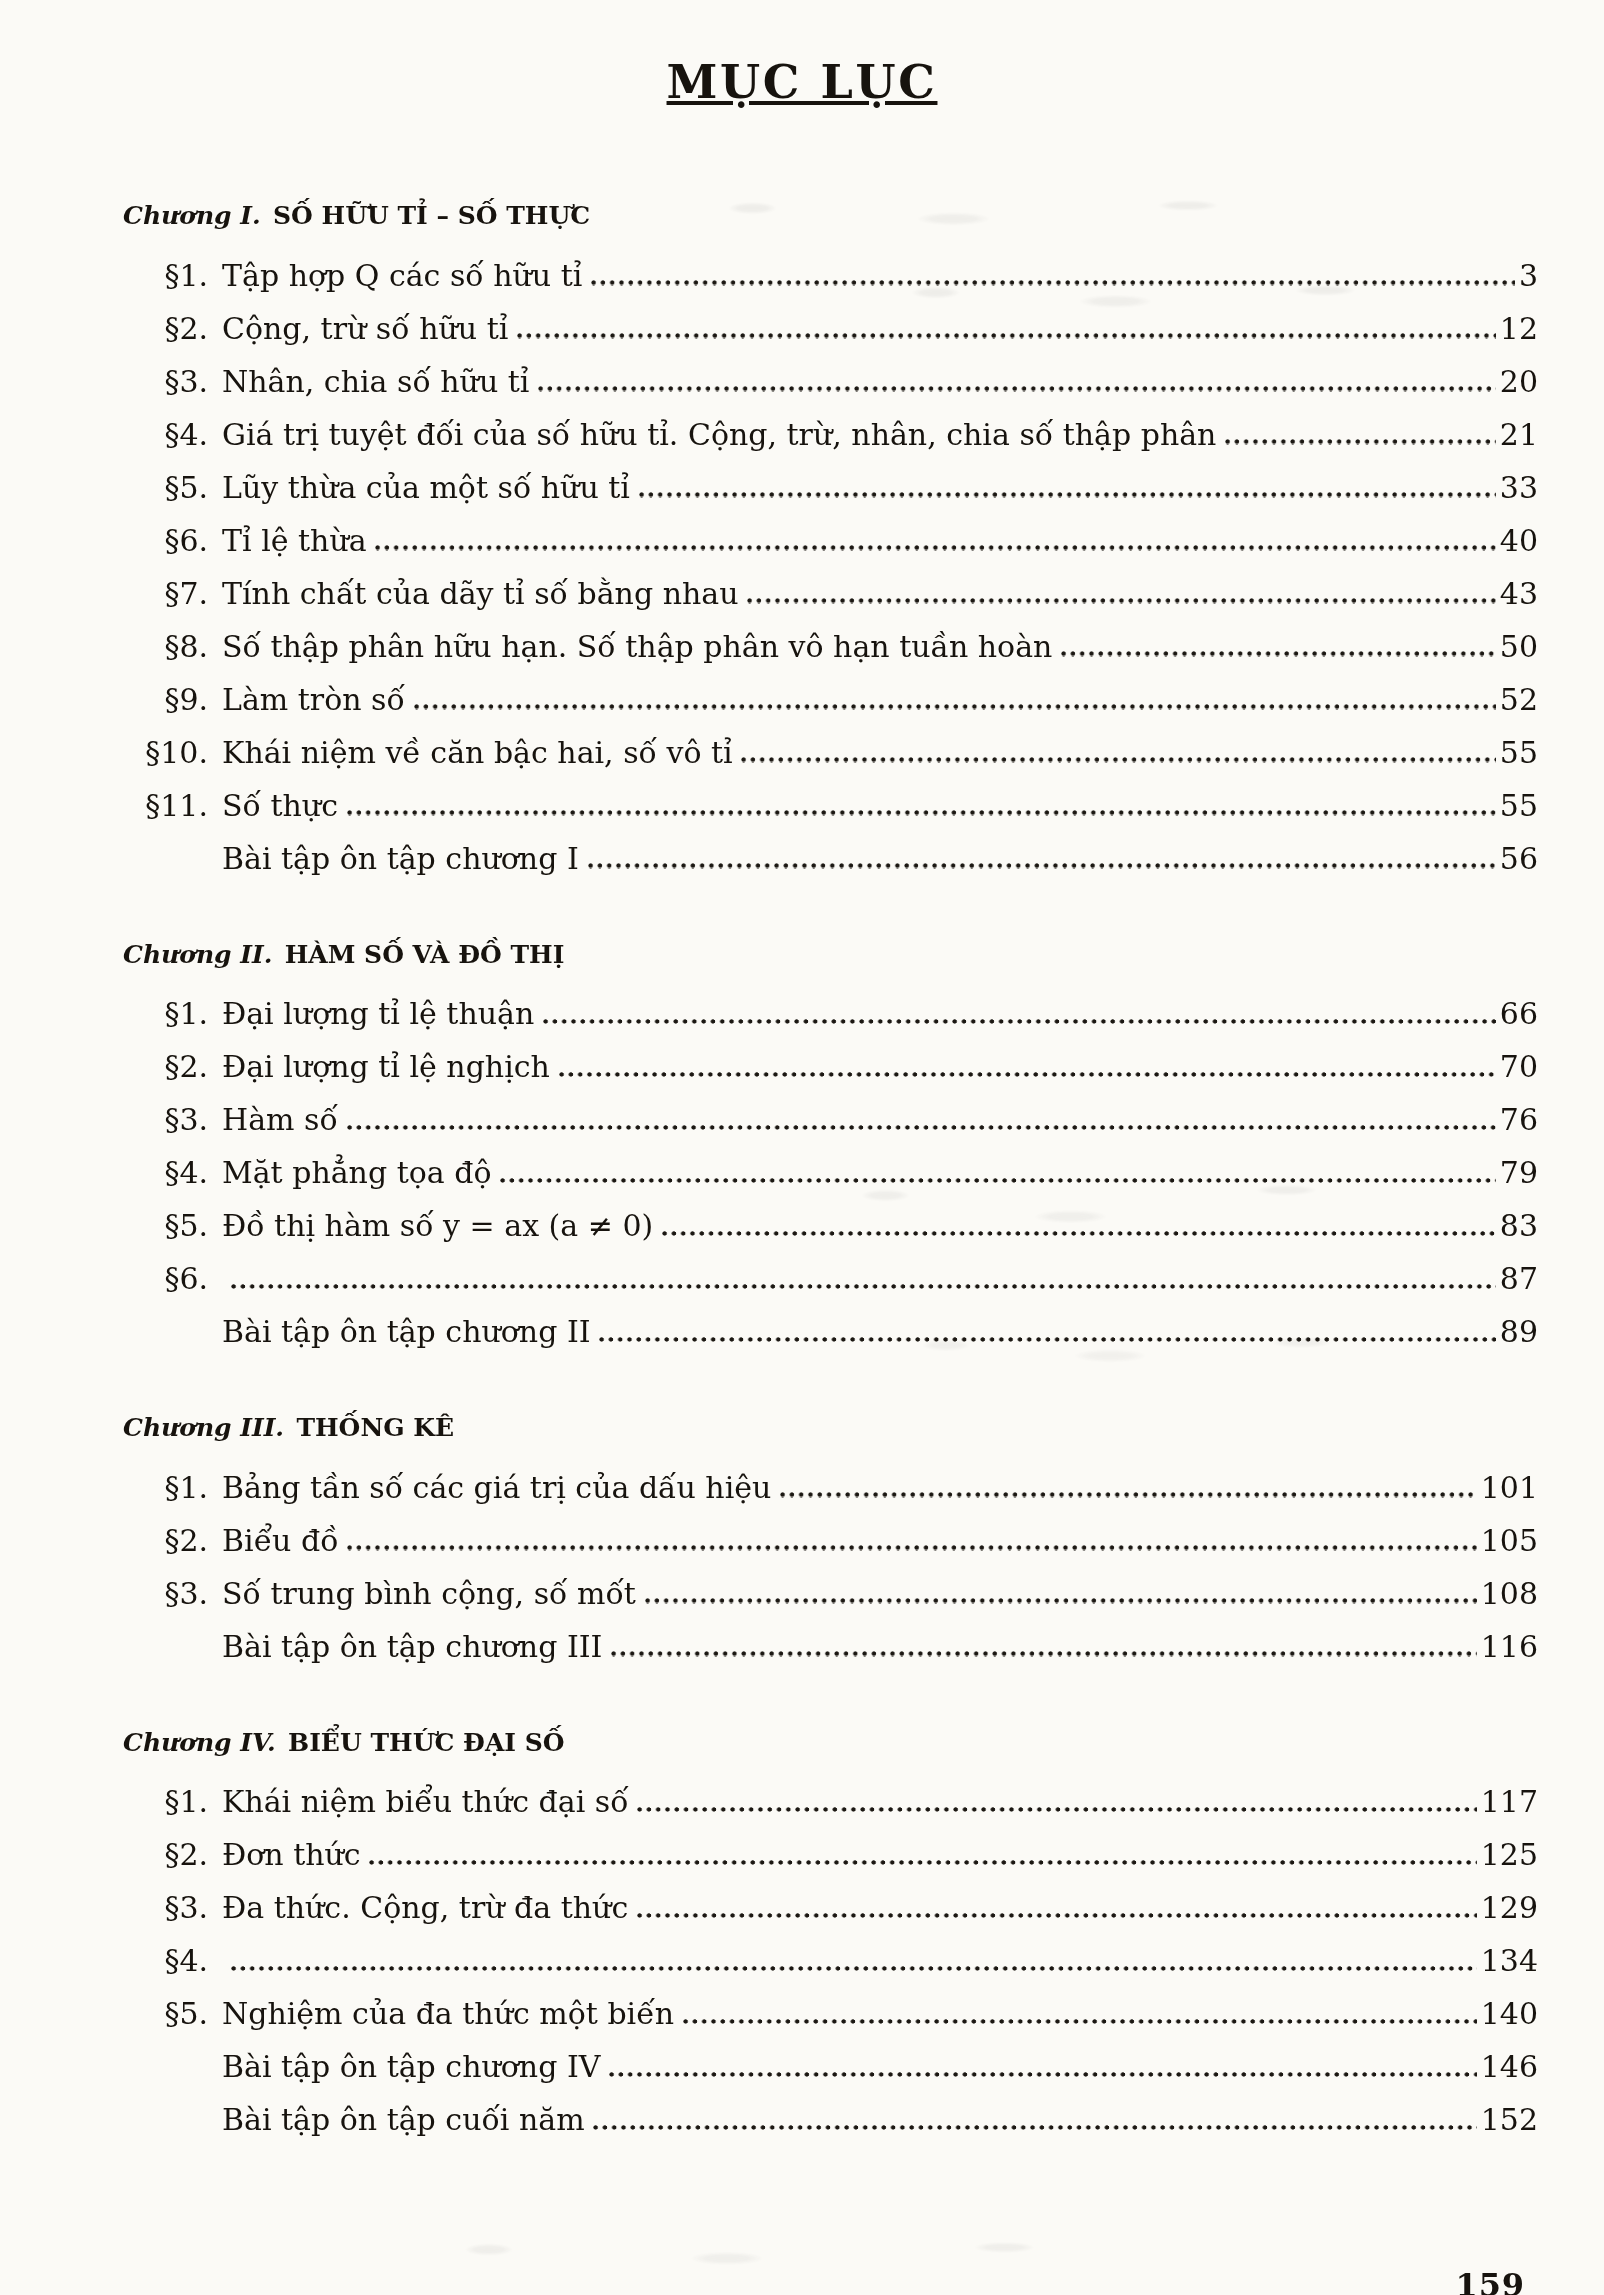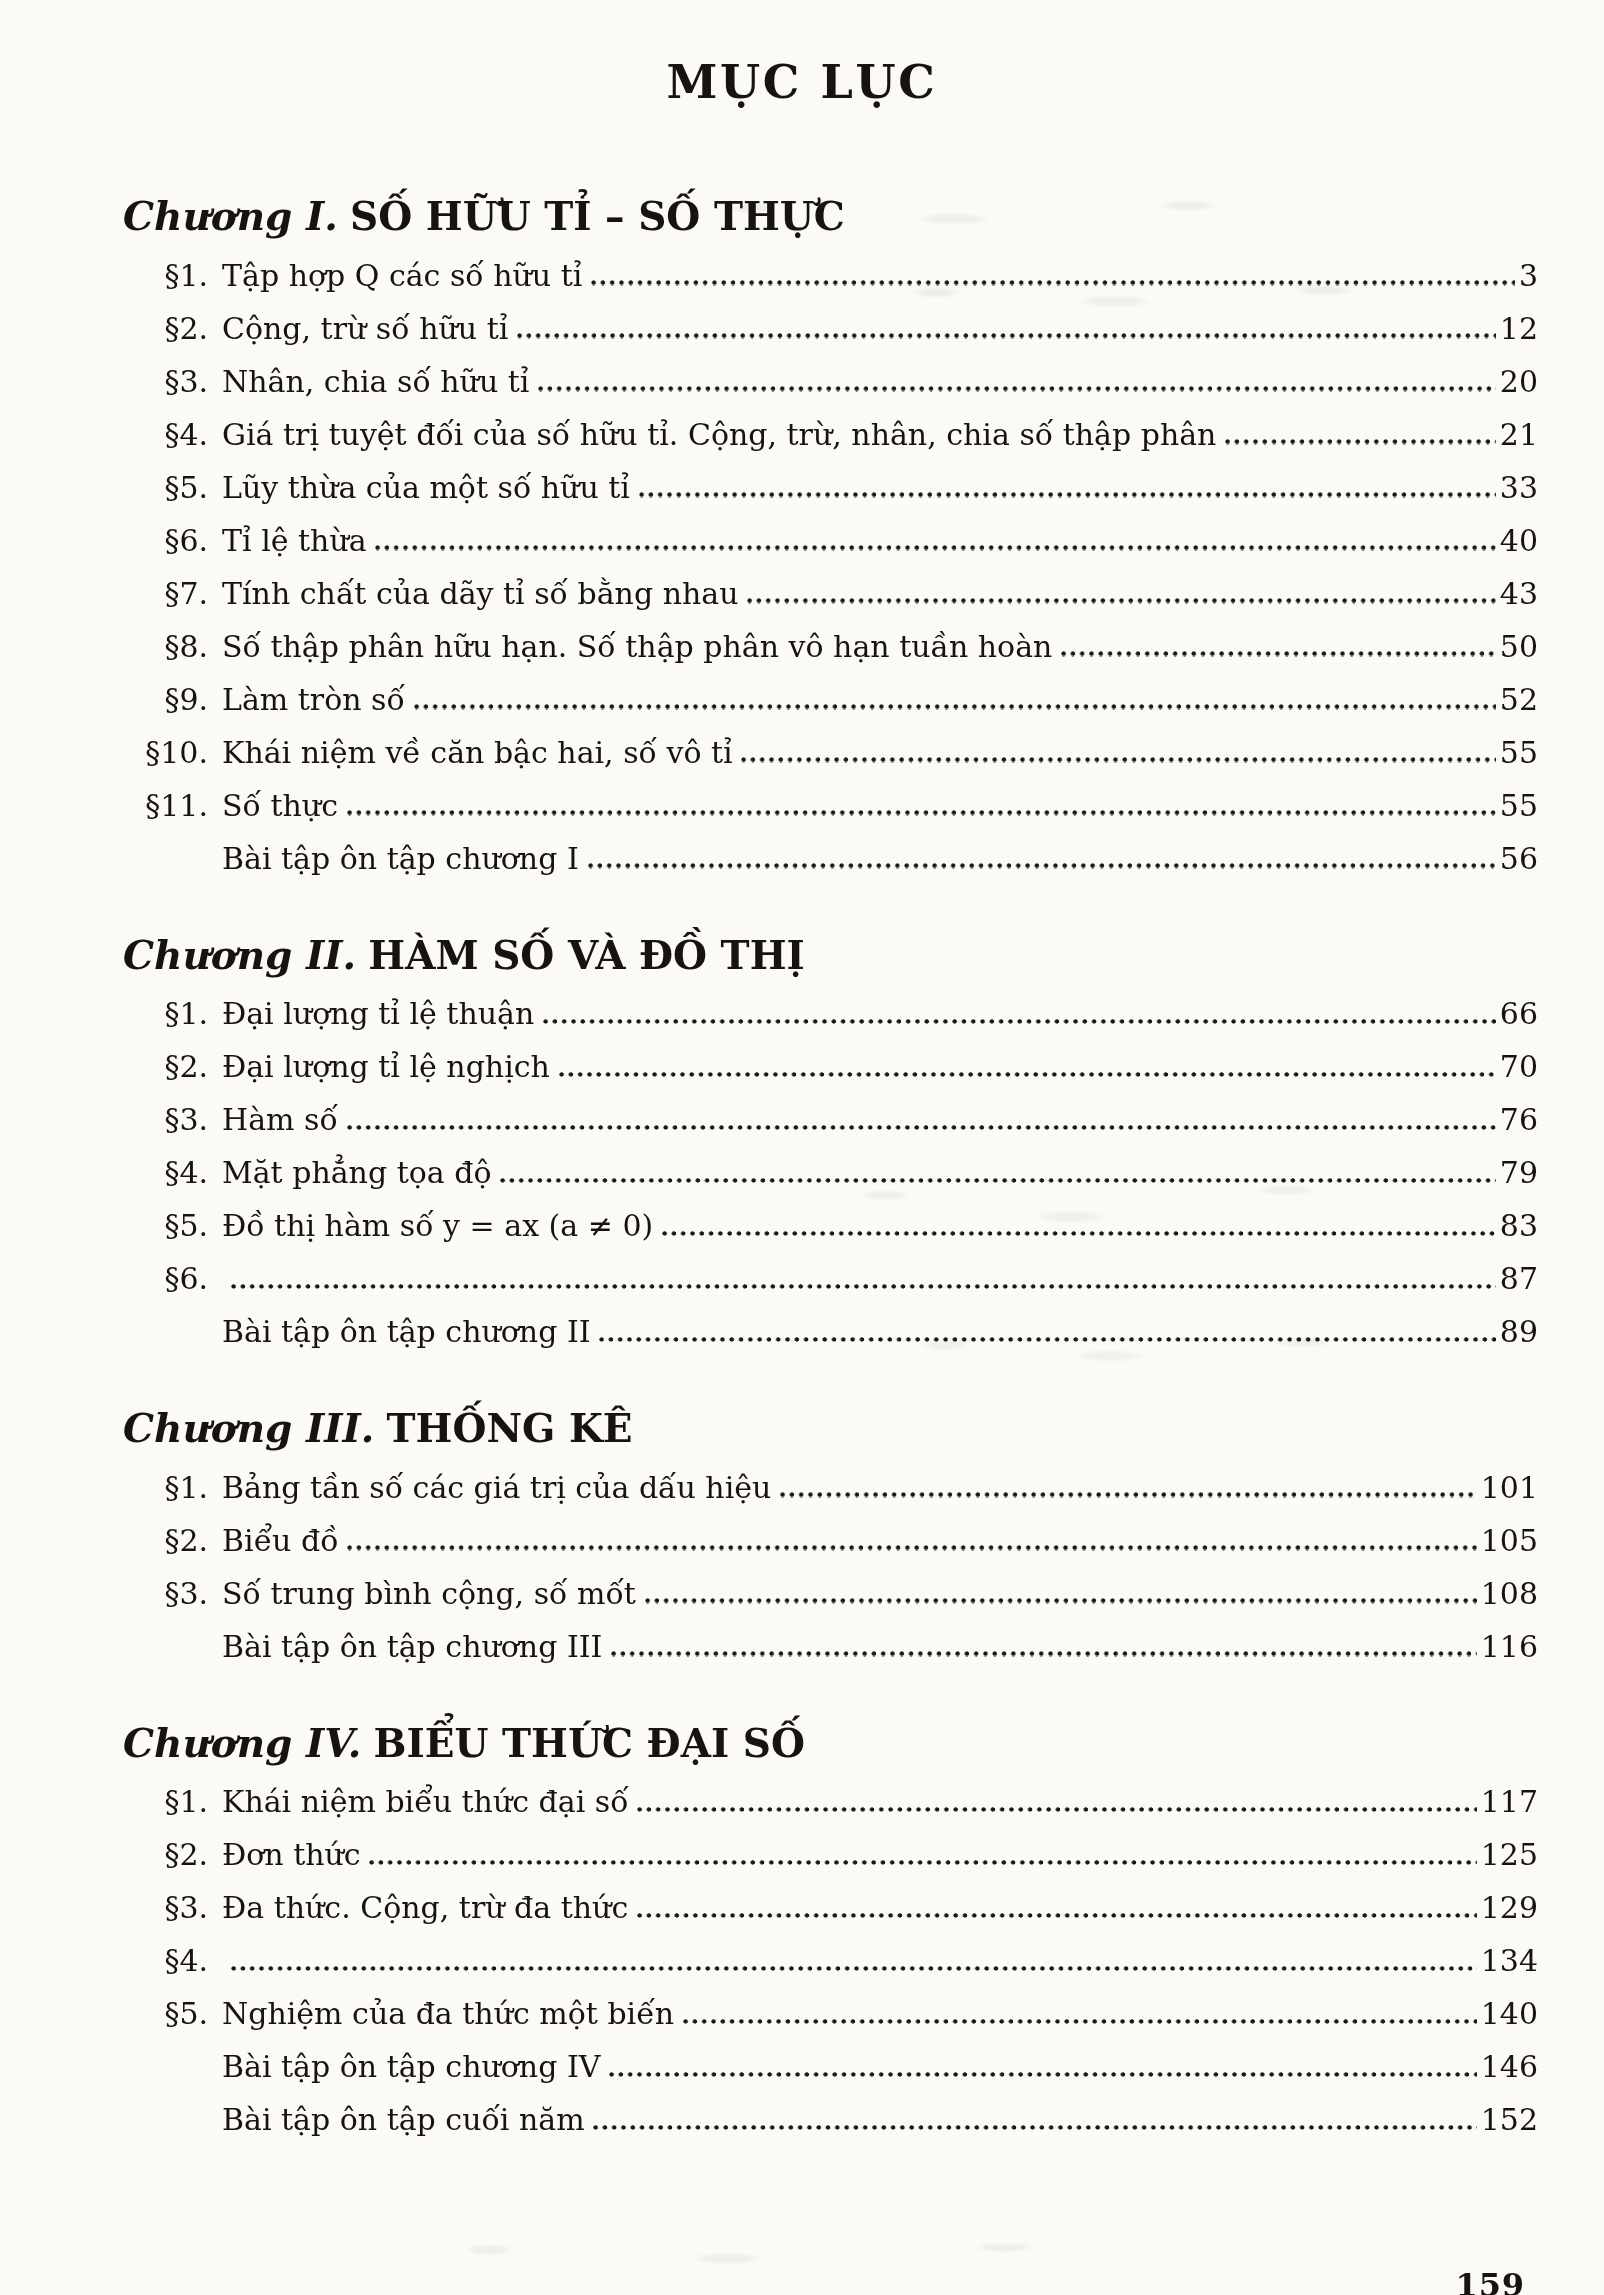--- a/index.html
+++ b/index.html
@@ -19,28 +19,29 @@
     position: relative;
     width: 100%;
     height: 100%;
   }
   .title {
     margin: 55px 0 0 0;
     text-align: center;
     font-size: 46px;
     font-weight: bold;
     letter-spacing: 2.6px;
+    text-decoration: underline;
   }
   .chapters {
     display: block;
     margin: 0 66px 0 123px;
   }
   .chapter-heading {
     margin: 85px 0 1.8px 0;
-    font-size: 39px;
+    font-size: 25px;
     line-height: 44px;
     font-weight: bold;
   }
   .chapter + .chapter .chapter-heading {
     margin-top: 48px;
   }
   .ch-label {
     font-style: italic;
     margin-right: 12.3px;
   }

